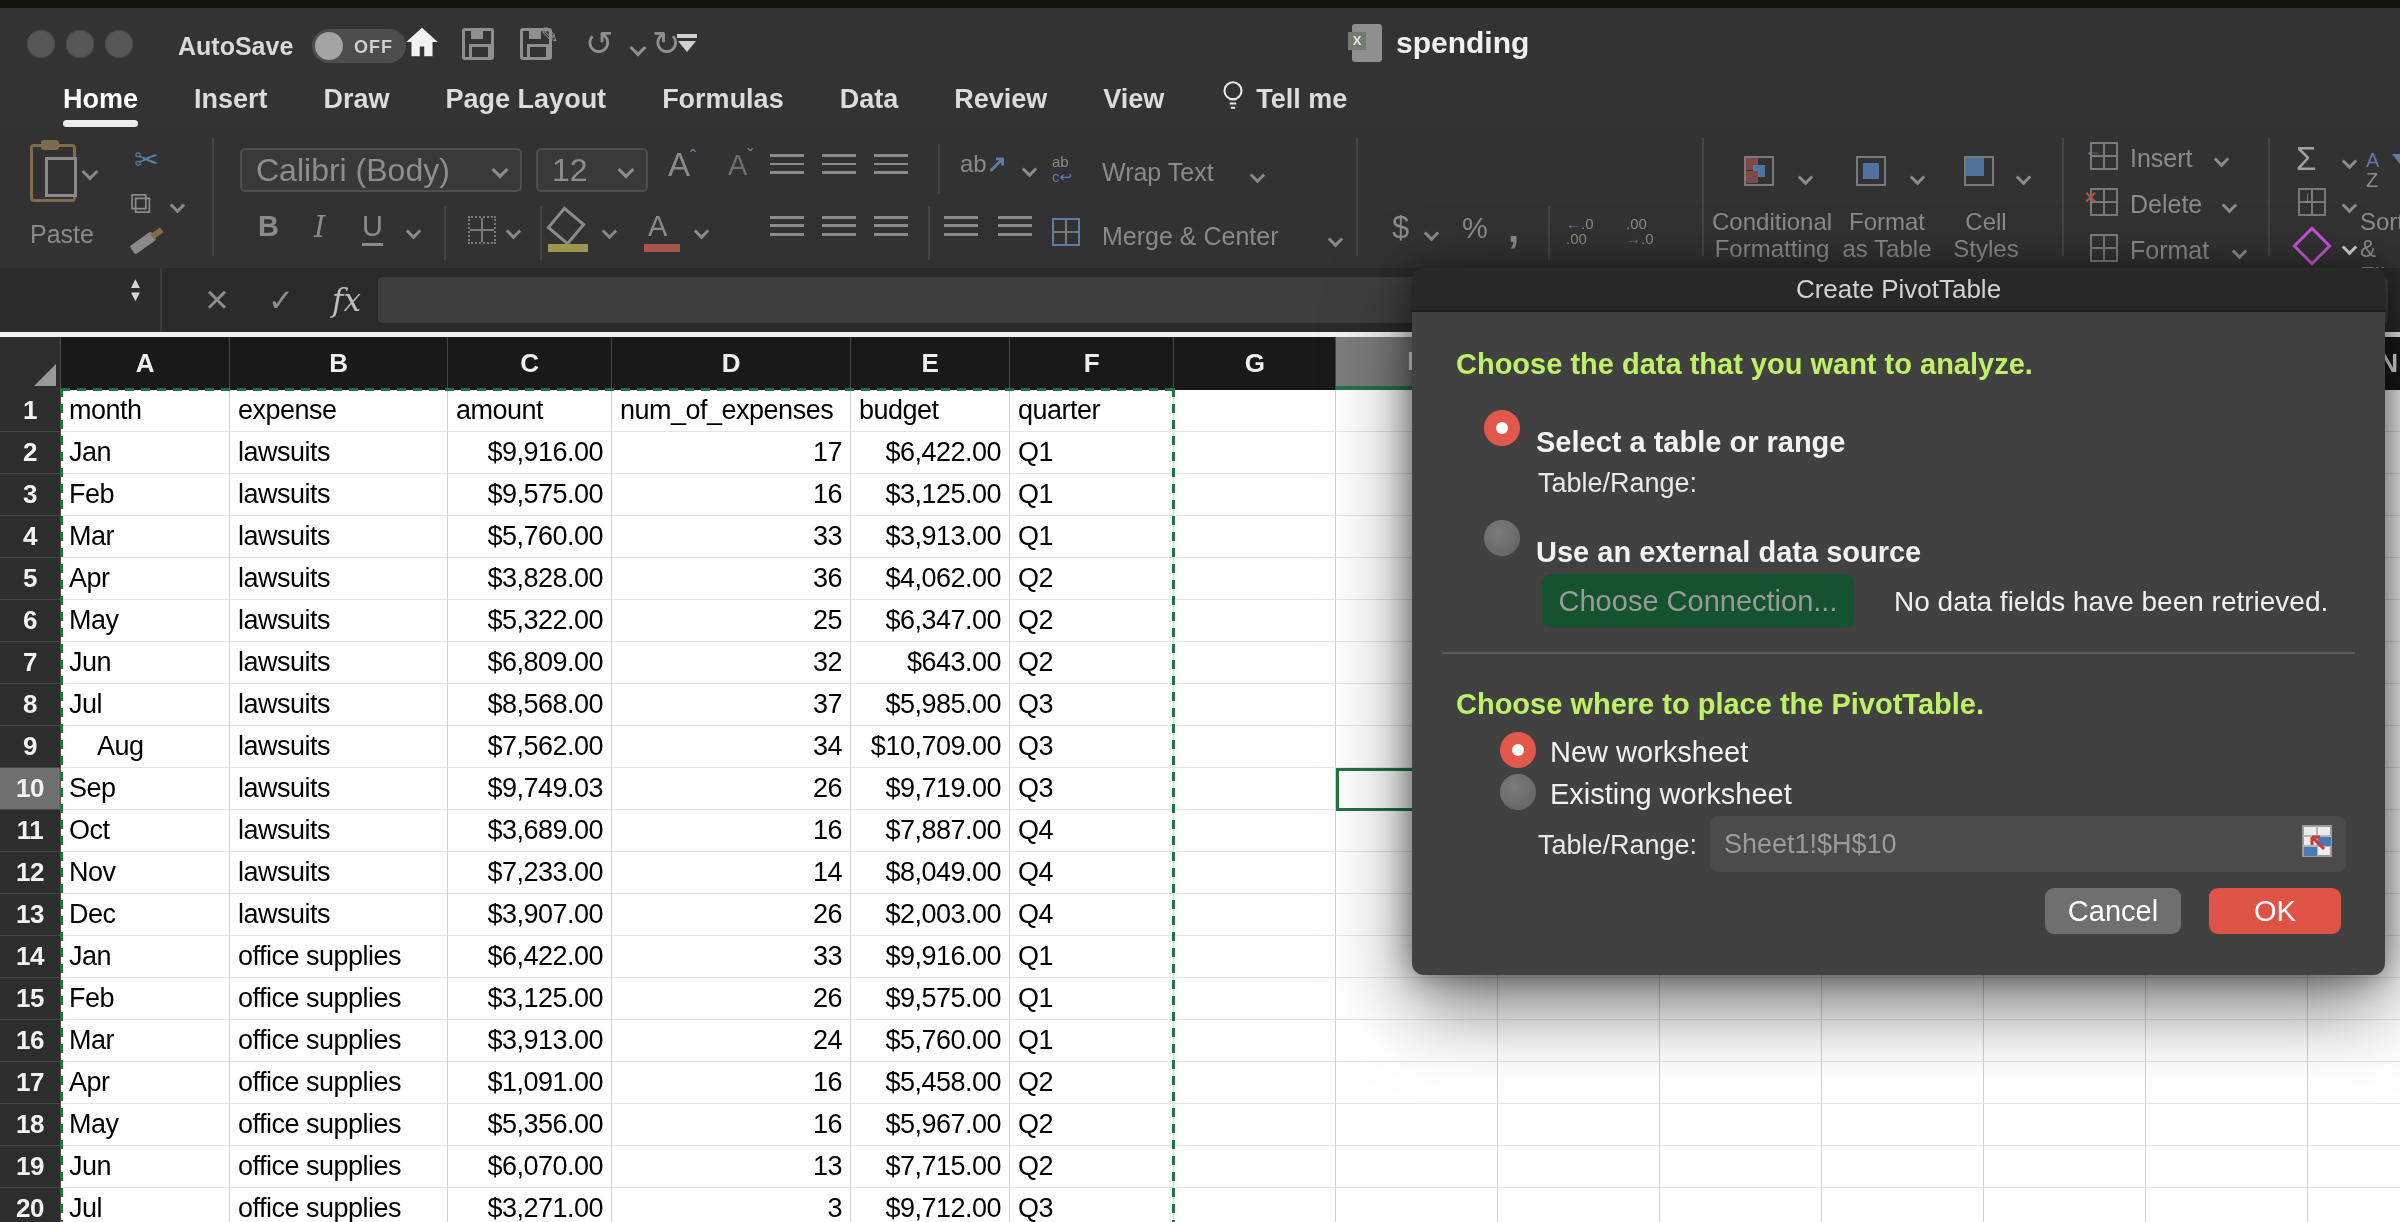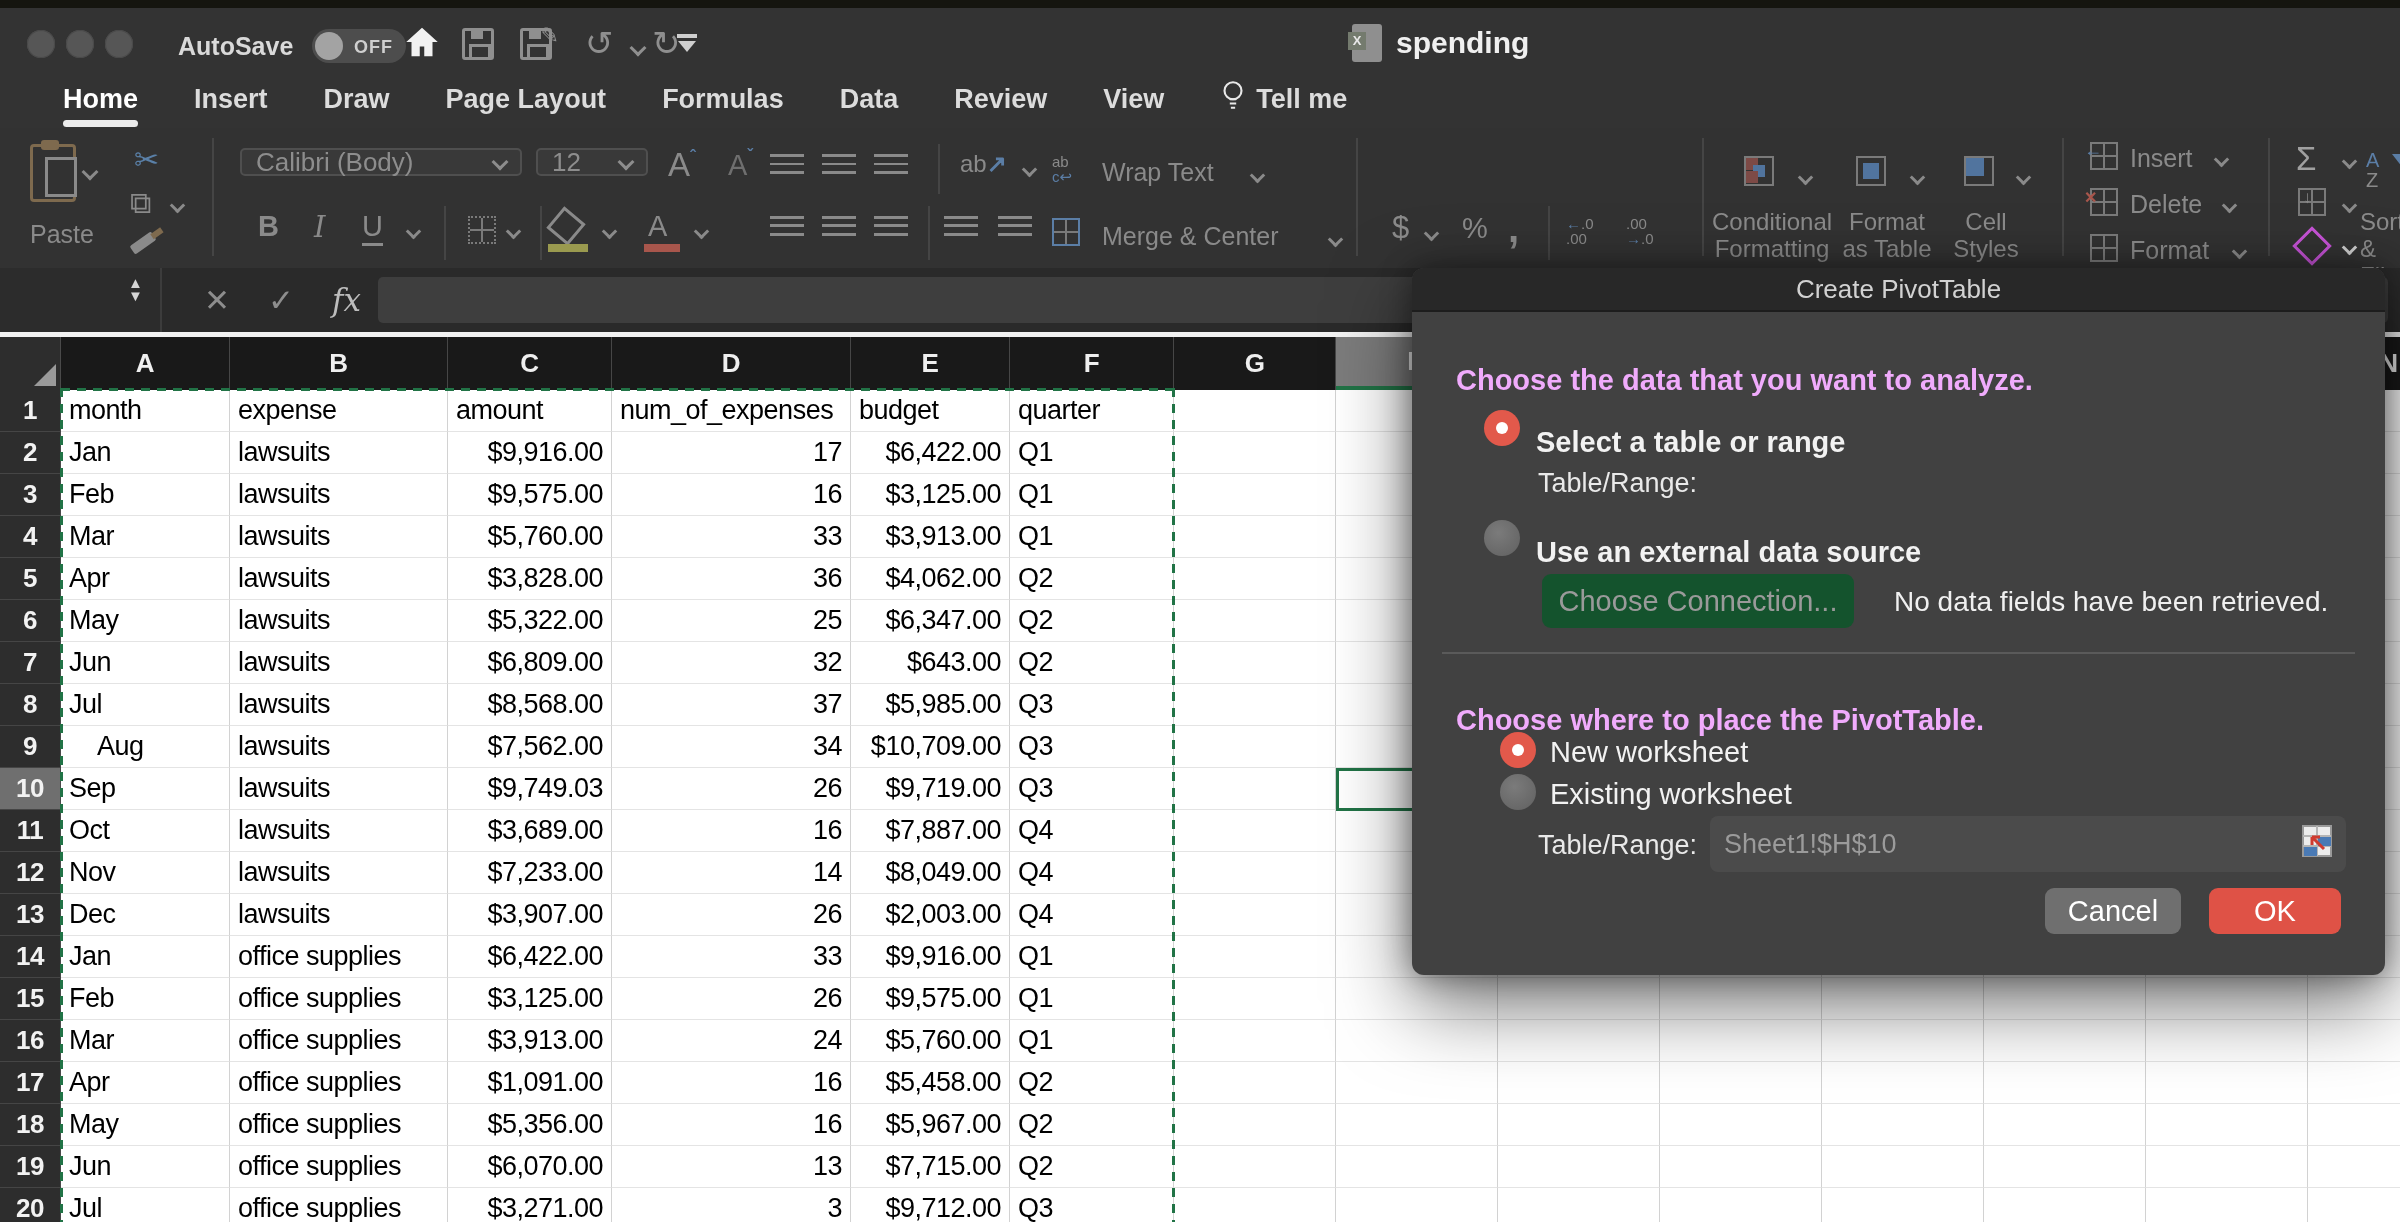--- a/index.html
+++ b/index.html
@@ -28,21 +28,21 @@
   
   .tabbar{position:absolute;left:0;top:70px;width:2400px;height:58px;background:#333333;}
   .tabs{position:absolute;left:63px;top:0;display:flex;align-items:center;height:58px;gap:56px;}
   .tab{font-size:27px;font-weight:700;color:#dcdcdc;position:relative;display:flex;align-items:center;gap:10px;}
   .tab.active{color:#ffffff;}
   .tab.active::after{content:"";position:absolute;left:0;right:0;bottom:-12px;height:7px;border-radius:4px;background:#ececec;}
   
   .ribbon{position:absolute;left:0;top:128px;width:2400px;height:140px;background:#323232;border-bottom:2px solid #232323;overflow:hidden;color:#8a8a8a;}
   .ribbon .vdiv{position:absolute;top:10px;height:118px;width:2px;background:#454545;}
   .rlbl{position:absolute;font-size:24px;color:#8a8a8a;white-space:pre-line;line-height:27px;}
-  .rbox{position:absolute;height:28px;border:2px solid #4f4f4f;border-radius:5px;background:#393939;color:#8d8d8d;font-size:26px;display:flex;align-items:center;padding:0 14px;box-sizing:border-box;}
+  .rbox{position:absolute;height:44px;border:2px solid #4f4f4f;border-radius:5px;background:#393939;color:#8d8d8d;font-size:32px;display:flex;align-items:center;padding:0 14px;box-sizing:border-box;}
   .rbox .bx-chev{margin-left:auto;width:9px;height:9px;border-right:3px solid #8d8d8d;border-bottom:3px solid #8d8d8d;transform:rotate(45deg);}
   .chev{display:inline-block;width:8px;height:8px;border-right:3px solid #8a8a8a;border-bottom:3px solid #8a8a8a;transform:rotate(45deg);}
   .stripes{position:absolute;width:34px;height:25px;background:repeating-linear-gradient(to bottom,#8a8a8a 0 3px,rgba(0,0,0,0) 3px 8.5px);}
   .gridico{position:absolute;width:24px;height:24px;border:2px solid #7a7a7a;background:
      linear-gradient(#7a7a7a,#7a7a7a) 50% 0/2px 100% no-repeat,
      linear-gradient(#7a7a7a,#7a7a7a) 0 50%/100% 2px no-repeat;}
   .clipb{position:absolute;left:30px;top:16px;width:40px;height:52px;border:3px solid #7e6a4e;border-radius:4px;}
   .clipb::before{content:"";position:absolute;left:8px;top:-7px;width:18px;height:10px;background:#7e6a4e;border-radius:3px;}
   .clipb::after{content:"";position:absolute;left:12px;top:10px;width:26px;height:34px;background:#323232;border:3px solid #8a8a8a;}
   .rtext{position:absolute;font-size:25px;color:#8a8a8a;}
@@ -78,21 +78,21 @@
   .ant-left{position:absolute;left:60px;top:388px;width:3px;height:834px;z-index:5;
      background:repeating-linear-gradient(180deg,#217346 0 9px,rgba(0,0,0,0) 9px 16px);}
   .ant-right{position:absolute;left:1172px;top:388px;width:3px;height:834px;z-index:5;
      background:repeating-linear-gradient(180deg,#217346 0 9px,rgba(0,0,0,0) 9px 16px);}
   .activecell{position:absolute;left:1336px;top:768px;width:162px;height:43px;box-sizing:border-box;border:3px solid #217346;z-index:5;}
   
   .dialog{position:absolute;left:1412px;top:268px;width:973px;height:707px;background:#414141;border-radius:12px;z-index:10;
      box-shadow:0 30px 80px rgba(0,0,0,.55),0 0 30px rgba(0,0,0,.4);color:#f2f2f2;}
   .dlg-title{position:absolute;left:0;top:0;width:100%;height:42px;background:#282828;border-radius:12px 12px 0 0;
      border-bottom:2px solid #1d1d1d;display:flex;align-items:center;justify-content:center;font-size:26px;color:#d2d2d2;}
-  .dlg-h{position:absolute;left:44px;font-size:29px;font-weight:700;color:#f0abfc;margin-top:16px;}
+  .dlg-h{position:absolute;left:44px;font-size:29px;font-weight:700;color:#bef264;}
   .radio{position:absolute;width:36px;height:36px;border-radius:50%;}
   .radio.on{background:#e2594b;}
   .radio.on::after{content:"";position:absolute;left:12px;top:12px;width:12px;height:12px;border-radius:50%;background:#fff;}
   .radio.off{background:radial-gradient(circle at 40% 35%,#7b7b7b,#606060);}
   .rlabel{position:absolute;font-size:29px;color:#f2f2f2;}
   .rlabel.b{font-weight:700;margin-top:12px;}
   .dlbl{position:absolute;font-size:27px;color:#e9e9e9;}
   .dinput{position:absolute;height:56px;box-sizing:border-box;background:#4b4b4b;border-radius:8px;display:flex;align-items:center;padding:0 14px;font-size:27px;}
   .dinput.focus{border:4px solid #b2695e;background:#4e4e4e;}
   .dinput .val{color:#fff;}

